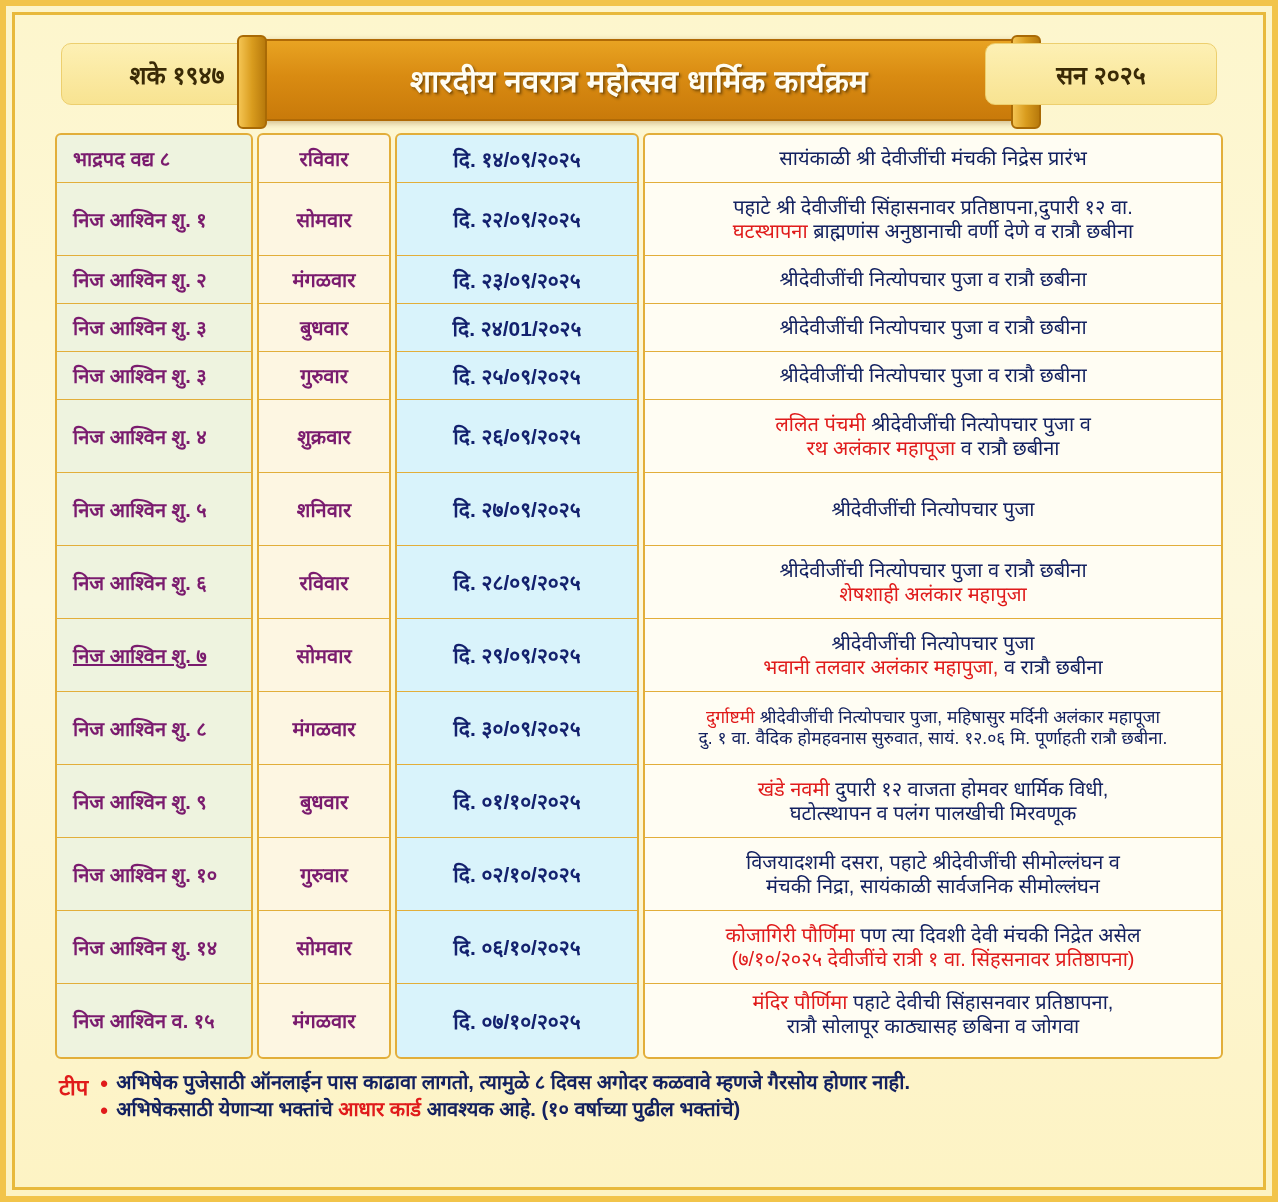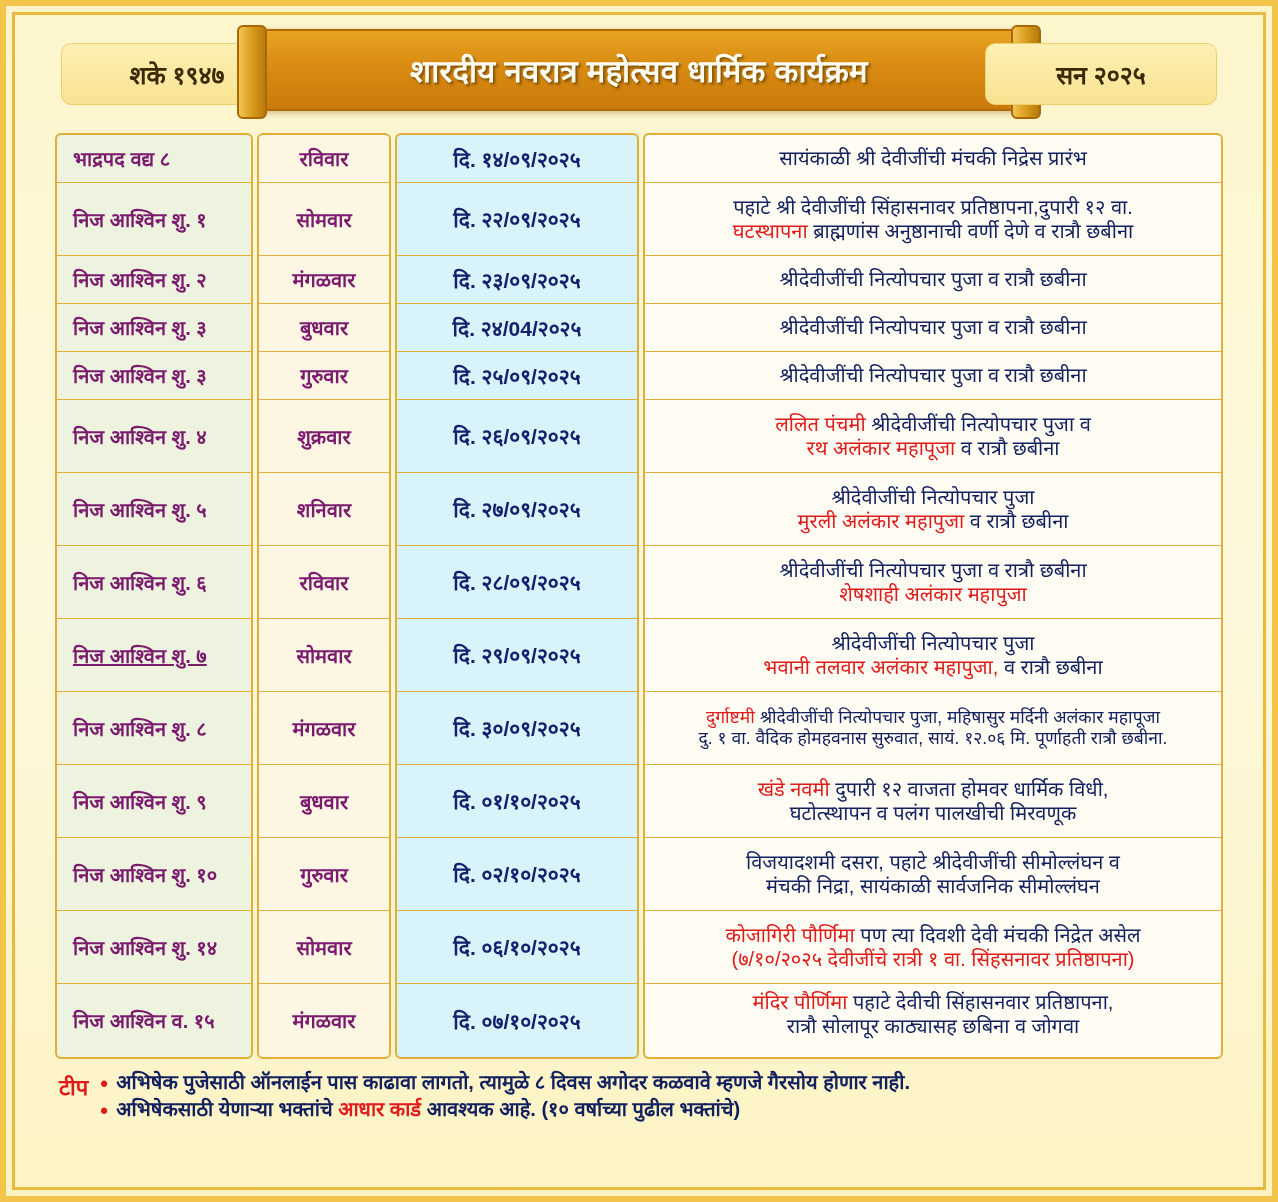--- a/index.html
+++ b/index.html
@@ -22,21 +22,21 @@
     border:3px solid #e8b93c;
     box-sizing:border-box;
     background:linear-gradient(180deg,#fdf6cd 0%,#fdf8dc 50%,#fdf3c4 100%);
   }
 
   
   .header{
     position:relative;
     height:92px;
     margin:14px 36px 0 36px;
-    display:flex;align-items:flex-start;justify-content:center;
+    display:flex;align-items:flex-end;justify-content:center;
   }
   .shake{
     position:absolute;left:10px;top:14px;
     width:230px;height:60px;
     border-radius:10px;
     background:linear-gradient(180deg,#fdf0b4,#f8e391);
     border:1px solid #edcf6e;
     display:flex;align-items:center;justify-content:center;
     font-size:25px;font-weight:bold;color:#3a2a06;
   }
@@ -199,21 +199,21 @@
             <div class="cell" style="height: 73px;">गुरुवार</div>
             <div class="cell" style="height: 73px;">सोमवार</div>
             <div class="cell" style="height: 73px;">मंगळवार</div>
           </div>
       </div>
       <div class="col col-date">
         <div class="cellbox date" id="col-date">
             <div class="cell" style="height: 48px;">दि. १४/०९/२०२५</div>
             <div class="cell" style="height: 73px;">दि. २२/०९/२०२५</div>
             <div class="cell" style="height: 48px;">दि. २३/०९/२०२५</div>
-            <div class="cell" style="height: 48px;">दि. २४/04/२०२५</div>
+            <div class="cell" style="height: 48px;">दि. २४/01/२०२५</div>
             <div class="cell" style="height: 48px;">दि. २५/०९/२०२५</div>
             <div class="cell" style="height: 73px;">दि. २६/०९/२०२५</div>
             <div class="cell" style="height: 73px;">दि. २७/०९/२०२५</div>
             <div class="cell" style="height: 73px;">दि. २८/०९/२०२५</div>
             <div class="cell" style="height: 73px;">दि. २९/०९/२०२५</div>
             <div class="cell" style="height: 73px;">दि. ३०/०९/२०२५</div>
             <div class="cell" style="height: 73px;">दि. ०१/१०/२०२५</div>
             <div class="cell" style="height: 73px;">दि. ०२/१०/२०२५</div>
             <div class="cell" style="height: 73px;">दि. ०६/१०/२०२५</div>
             <div class="cell" style="height: 73px;">दि. ०७/१०/२०२५</div>
@@ -236,21 +236,20 @@
             </div>
             <div class="cell" style="height: 48px; display: flex; flex-direction: column; justify-content: center;">
               <span class="ln">श्रीदेवीजींची नित्योपचार पुजा व रात्रौ छबीना</span>
             </div>
             <div class="cell" style="height: 73px; display: flex; flex-direction: column; justify-content: center;">
               <span class="ln"><span class="hl">ललित पंचमी </span>श्रीदेवीजींची नित्योपचार पुजा व</span>
               <span class="ln"><span class="hl">रथ अलंकार महापूजा </span>व रात्रौ छबीना</span>
             </div>
             <div class="cell" style="height: 73px; display: flex; flex-direction: column; justify-content: center;">
               <span class="ln">श्रीदेवीजींची नित्योपचार पुजा</span>
-              <span class="ln"><span class="hl">मुरली अलंकार महापुजा </span>व रात्रौ छबीना</span>
             </div>
             <div class="cell" style="height: 73px; display: flex; flex-direction: column; justify-content: center;">
               <span class="ln">श्रीदेवीजींची नित्योपचार पुजा व रात्रौ छबीना</span>
               <span class="ln"><span class="hl">शेषशाही अलंकार महापुजा</span></span>
             </div>
             <div class="cell" style="height: 73px; display: flex; flex-direction: column; justify-content: center;">
               <span class="ln">श्रीदेवीजींची नित्योपचार पुजा</span>
               <span class="ln"><span class="hl">भवानी तलवार अलंकार महापुजा, </span>व रात्रौ छबीना</span>
             </div>
             <div class="cell small" style="height: 73px; display: flex; flex-direction: column; justify-content: center;">

